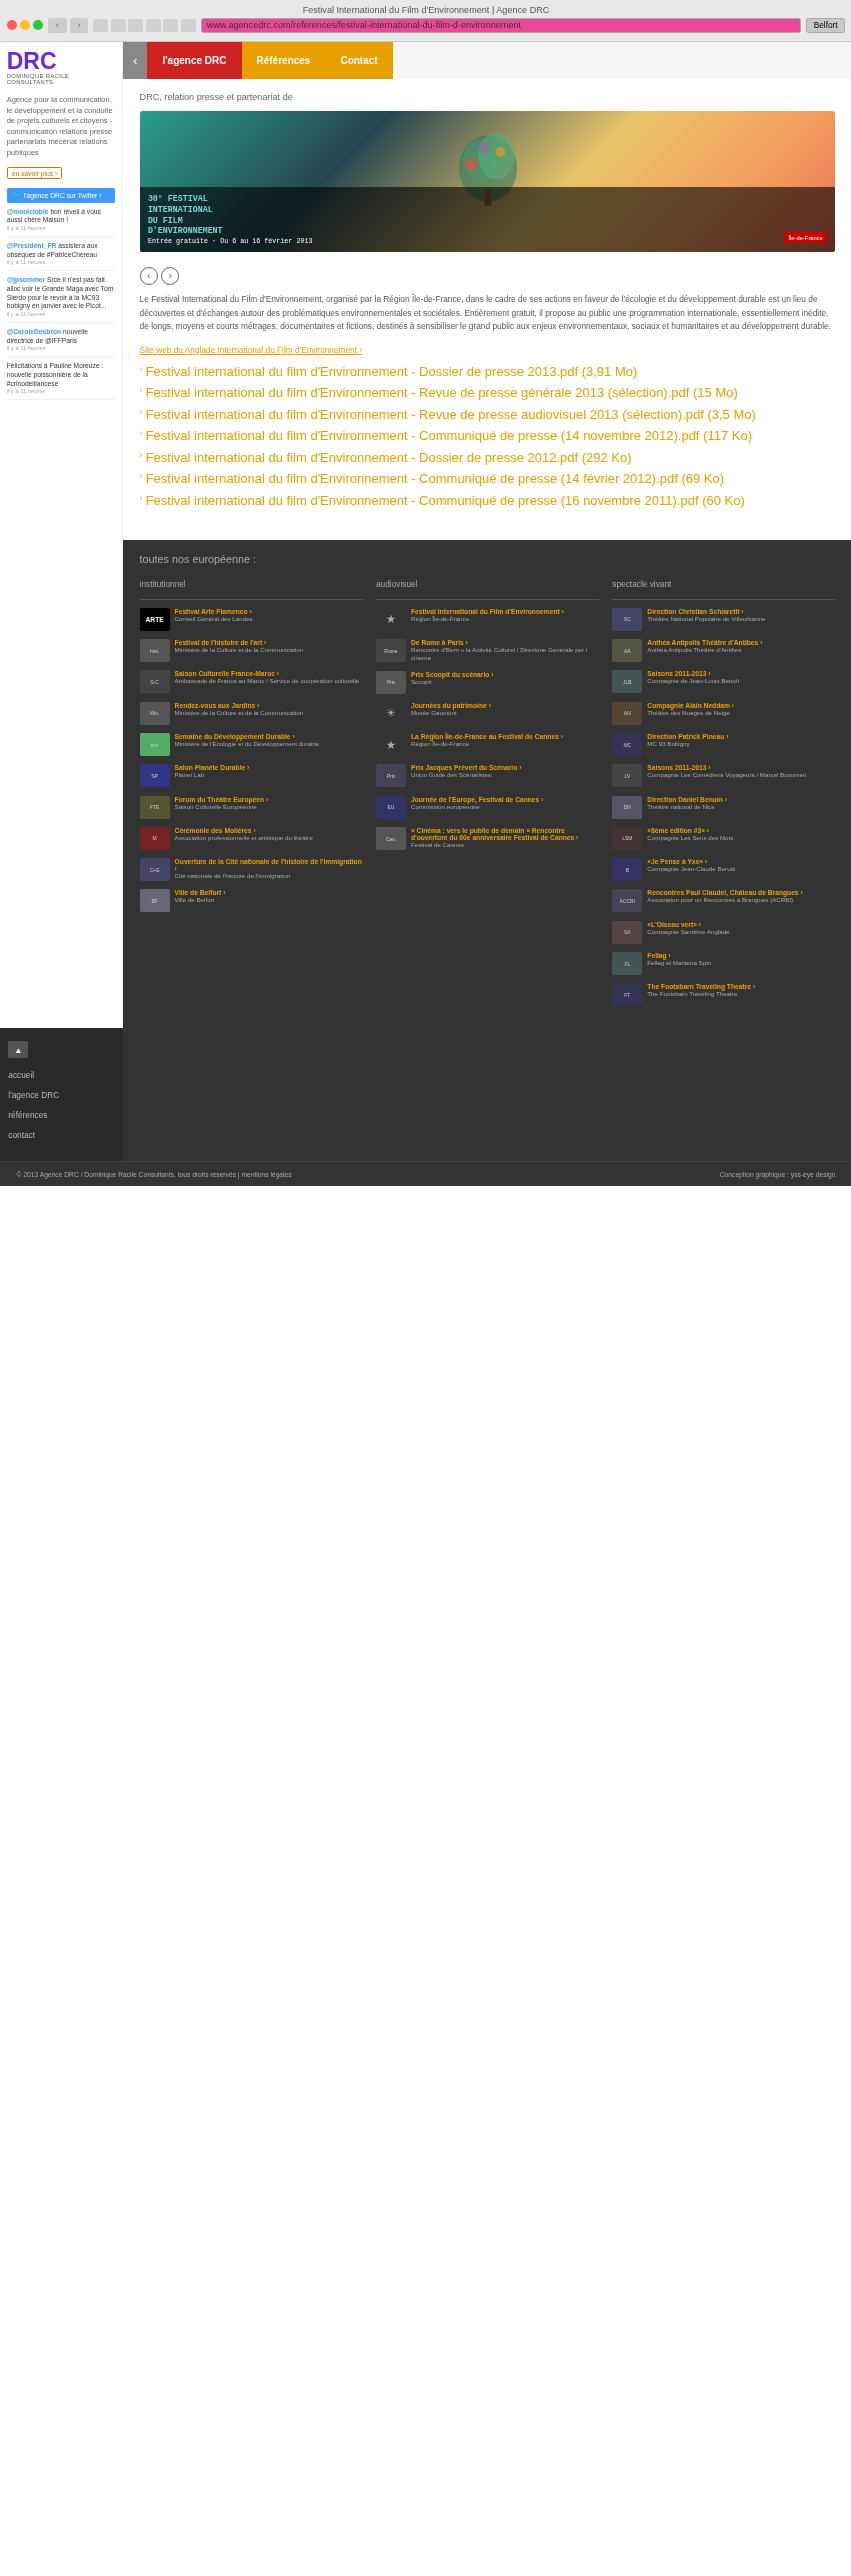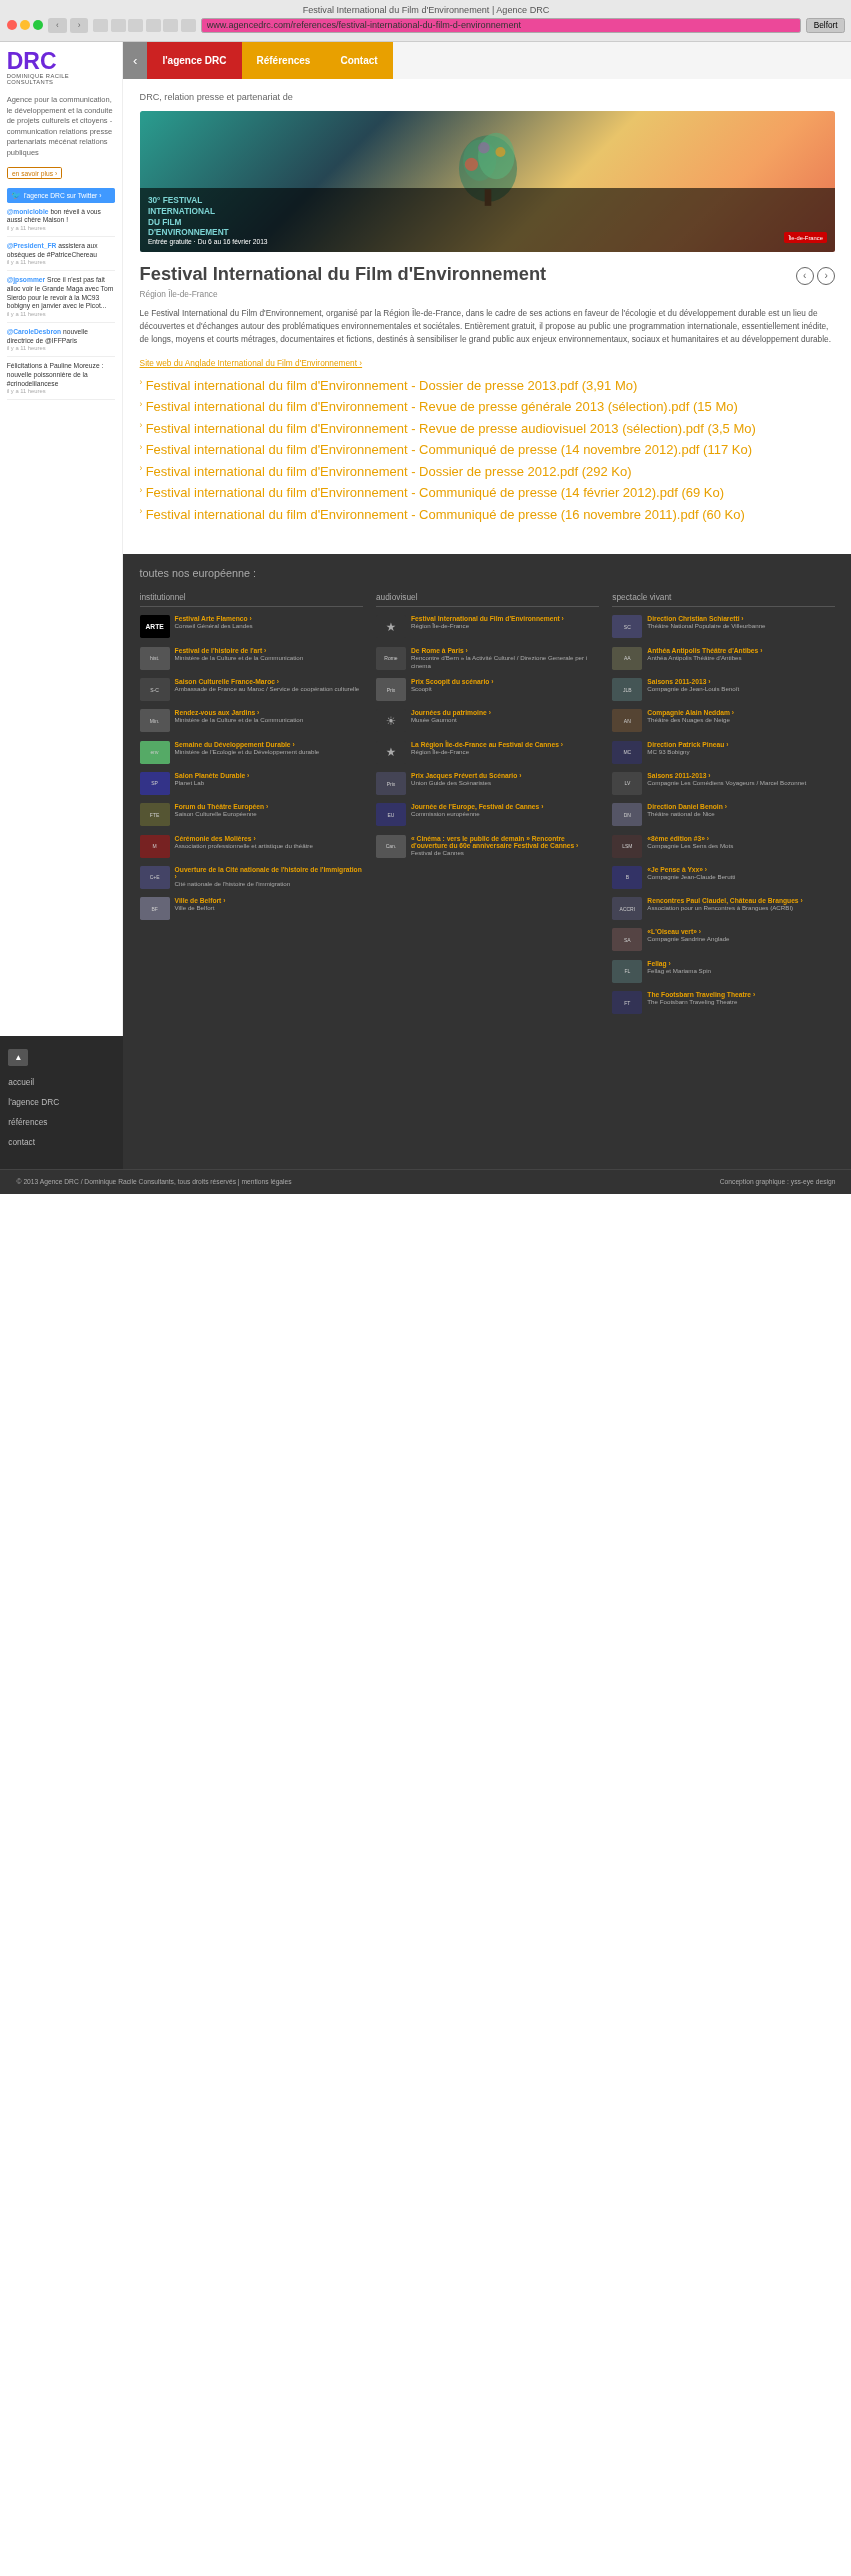--- a/index.html
+++ b/index.html
@@ -177,20 +177,21 @@
       overflow: hidden;
       display: flex;
       align-items: flex-end;
     }
     .festival-banner-overlay {
       position: absolute;
       bottom: 0; left: 0; right: 0;
       background: rgba(0,0,0,0.6);
       padding: 6.7px 8.3px;
       color: #fff;
+      font-family: Liberation Mono, monospace;
     }
     .festival-banner-title {
       font-size: 8.3px;
       font-weight: bold;
       color: #7dd4d4;
       line-height: 1.3;
     }
     .festival-banner-sub {
       font-size: 6.7px;
       color: #fff;
@@ -304,21 +305,21 @@
     }
     .refs-col {
       flex: 1;
     }
     .refs-col-title {
       color: #aaa;
       font-size: 8.3px;
       text-transform: lowercase;
       margin-bottom: 8.3px;
       border-bottom: 0.8px solid #555;
-      padding-bottom: 4px;
+      padding-bottom: 10px;
     }
     .ref-item {
       display: flex;
       gap: 5px;
       margin-bottom: 8.3px;
       align-items: flex-start;
     }
     .ref-logo {
       width: 30px;
       height: 23px;
@@ -496,24 +497,20 @@
           <circle cx="35" cy="25" r="7" fill="#9b59b6" opacity="0.6"></circle>
         </svg>
         <div class="festival-banner-overlay">
           <div class="festival-banner-title">30° FESTIVAL<br>INTERNATIONAL<br>DU FILM<br>D'ENVIRONNEMENT</div>
           <div class="festival-banner-sub">Entrée gratuite · Du 6 au 16 février 2013</div>
         </div>
         <div class="festival-banner-logo">Île-de-France</div>
       </div>
 
       <div class="festival-title-area">
-        <div>
-          <div class="festival-main-title">Festival International du Film d'Environnement</div>
-          <div class="festival-region">Région Île-de-France</div>
-        </div>
         <div class="nav-arrows">
           <div class="nav-arrow-circle">‹</div>
           <div class="nav-arrow-circle">›</div>
         </div>
       </div>
 
       <div class="desc-text">Le Festival International du Film d'Environnement, organisé par la Région Île-de-France, dans le cadre de ses actions en faveur de l'écologie et du développement durable est un lieu de découvertes et d'échanges autour des problématiques environnementales et sociétales. Entièrement gratuit, il propose au public une programmation internationale, essentiellement inédite, de longs, moyens et courts métrages, documentaires et fictions, destinés à sensibiliser le grand public aux enjeux environnementaux, sociaux et humanitaires et au développement durable.</div>
 
       <span class="site-link">Site web du Anglade International du Film d'Environnement ›</span>
 

